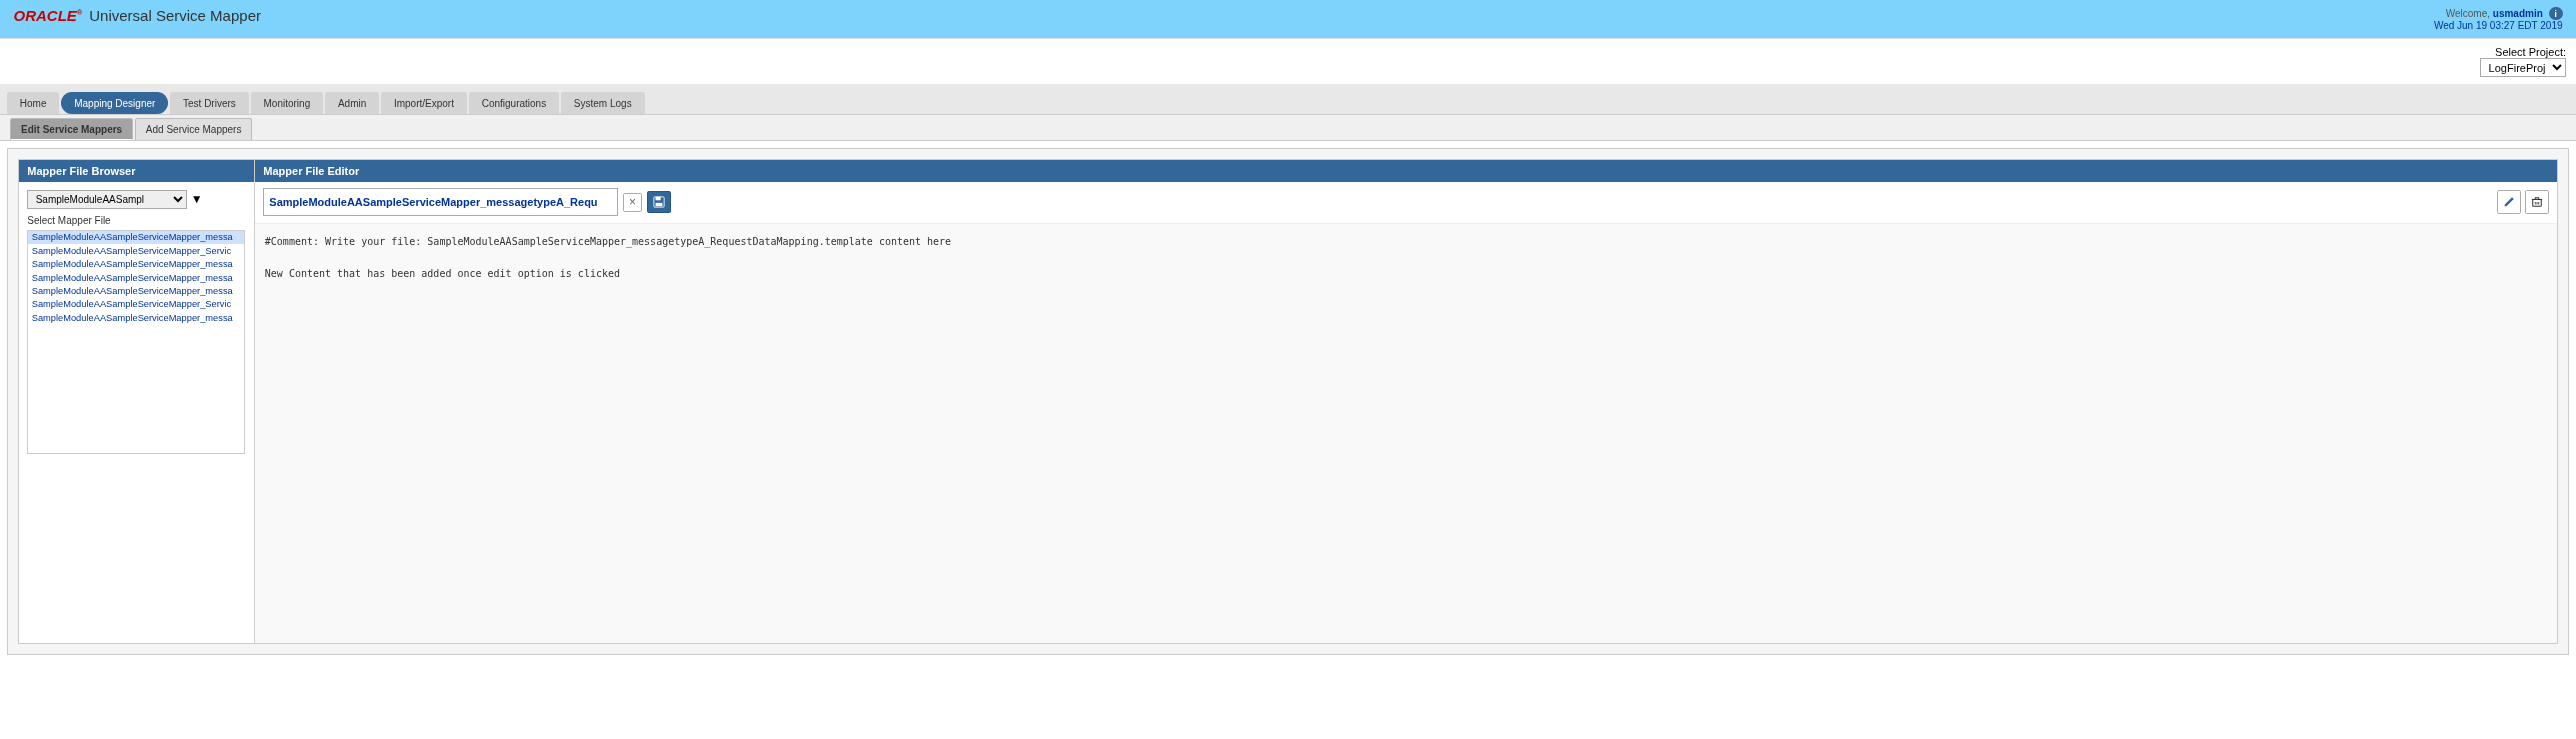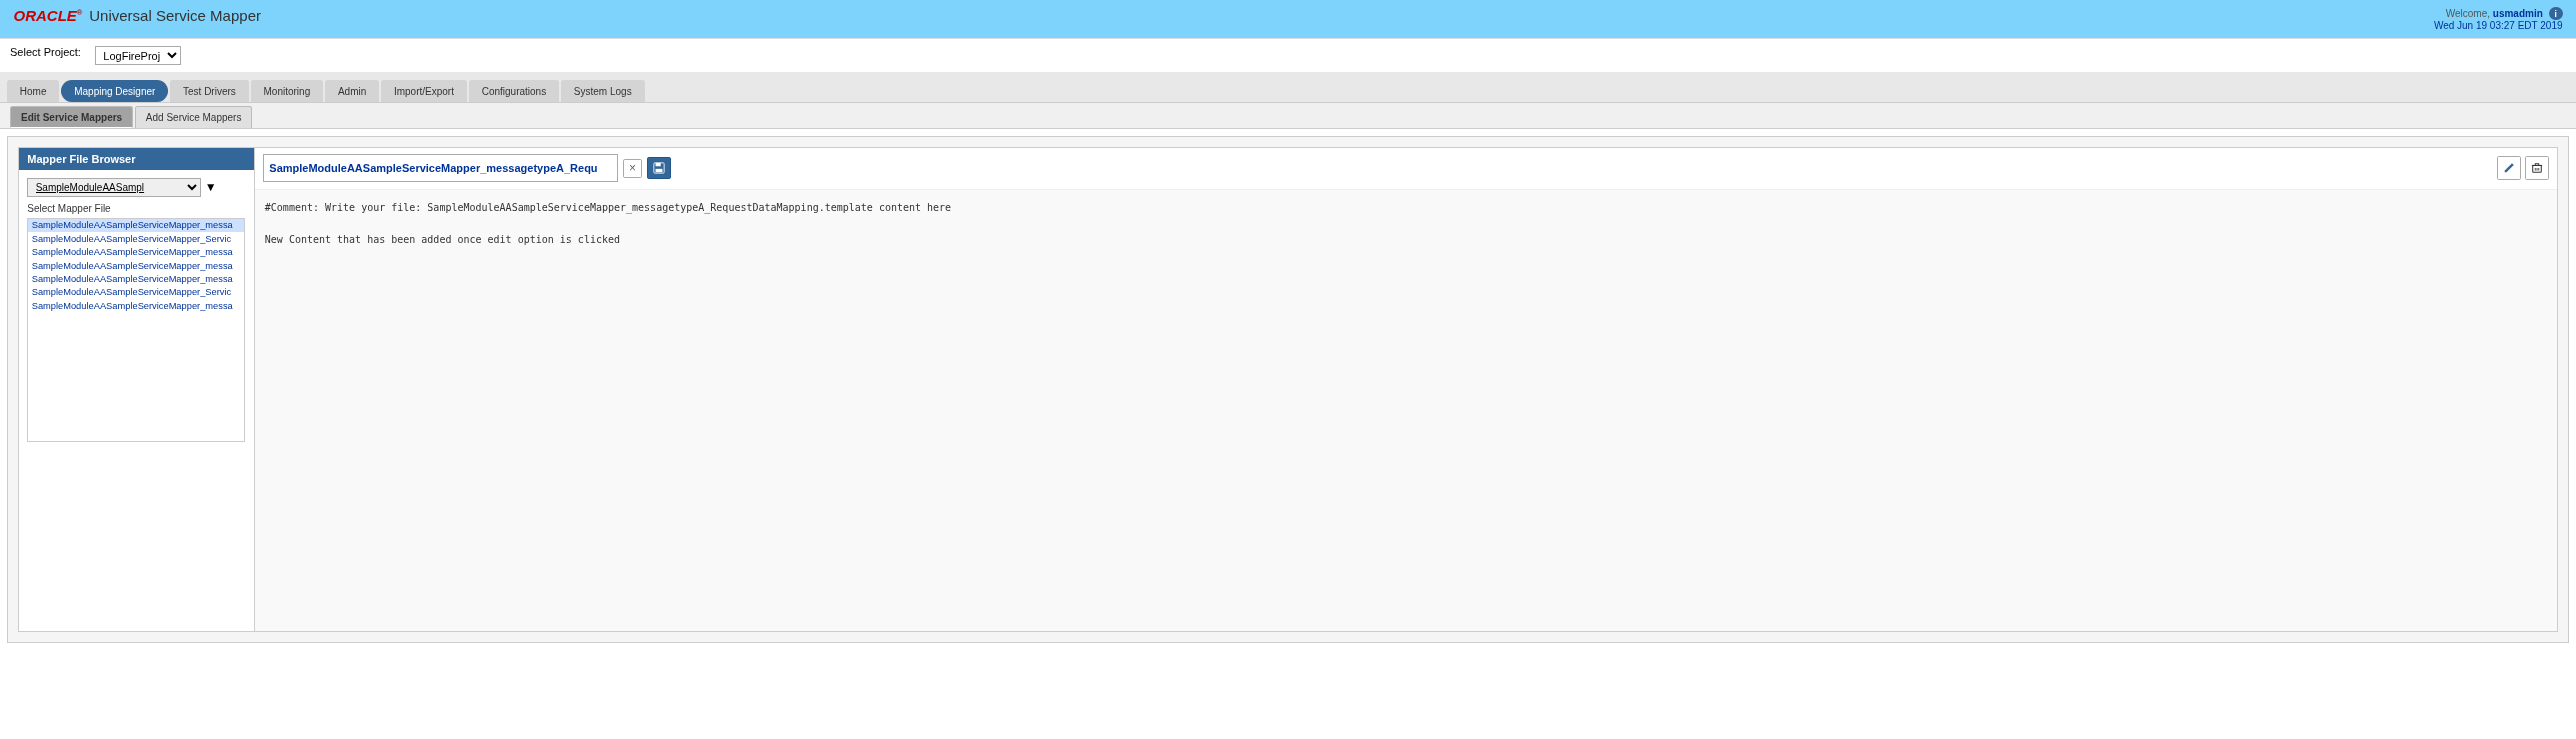--- a/index.html
+++ b/index.html
@@ -46,23 +46,24 @@
     }
     .user-info .datetime {
       color: #003399;
       font-size: 10px;
     }
 
     
     #project-bar {
       padding: 6.8px 10px;
       display: flex;
-      align-items: flex-start;
-      gap: 14px;
+      align-items: flex-end;
+      gap: 0;
       font-size: 11px;
+      flex-direction: column;
     }
     #project-bar select {
       font-size: 11px;
       padding: 1.7px 3.4px;
       border: 0.8px solid #aaa;
       background: #fff;
     }
 
     
     #nav-tabs {
@@ -148,22 +149,21 @@
     }
     .module-dropdown {
       display: flex;
       align-items: center;
       margin-bottom: 6.8px;
     }
     .module-dropdown select {
       font-size: 10px;
       padding: 1.7px 3.4px;
       border: 0.8px solid #aaa;
-      width: 174px;
-      text-decoration: underline;
+      width: 160px;
     }
     .select-label {
       font-size: 10px;
       color: #333;
       margin-bottom: 3.4px;
     }
     .file-list {
       border: 0.8px solid #ccc;
       background: #fff;
       font-size: 9.3px;
@@ -357,20 +357,21 @@
           <div class="file-list-item">SampleModuleAASampleServiceMapper_messa</div>
           <div class="file-list-item">SampleModuleAASampleServiceMapper_messa</div>
           <div class="file-list-item">SampleModuleAASampleServiceMapper_messa</div>
           <div class="file-list-item">SampleModuleAASampleServiceMapper_Servic</div>
           <div class="file-list-item">SampleModuleAASampleServiceMapper_messa</div>
         </div>
     </div>
   </div>
 
   <div id="right-panel">
+    <div class="editor-header">Mapper File Editor</div>
     <div class="editor-toolbar">
       <input type="text" class="filename-input" id="filename-input" value="SampleModuleAASampleServiceMapper_messagetypeA_Requ" style="">
       <button class="x-btn">×</button>
       <button class="save-btn">
         <svg width="12" height="12" viewBox="0 0 14 14" fill="white">
           <rect x="1" y="1" width="12" height="12" rx="1" fill="none" stroke="white" stroke-width="1"></rect>
           <rect x="3" y="1" width="6" height="4" fill="white"></rect>
           <rect x="3" y="8" width="8" height="4" fill="white"></rect>
         </svg>
       </button>

